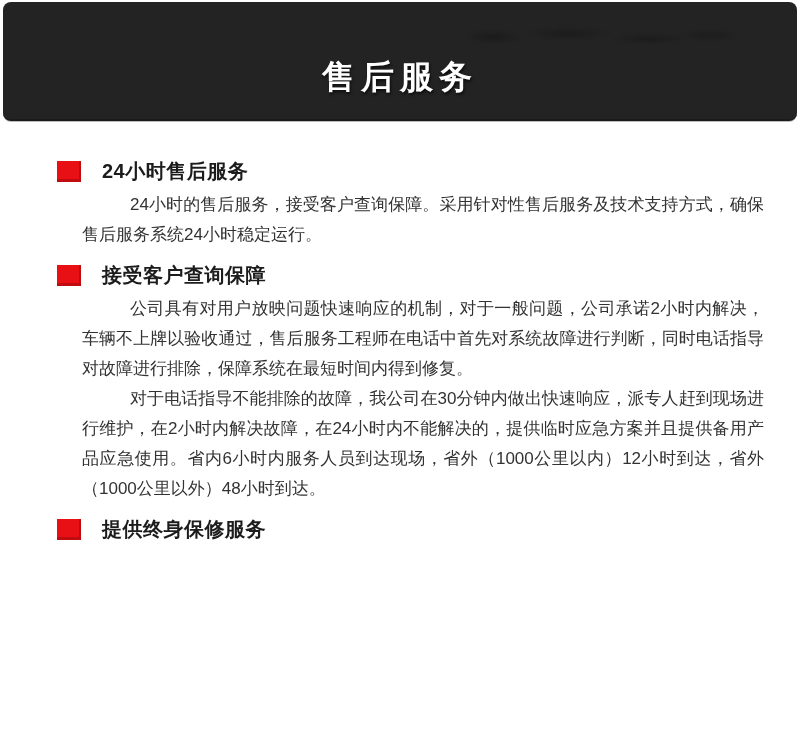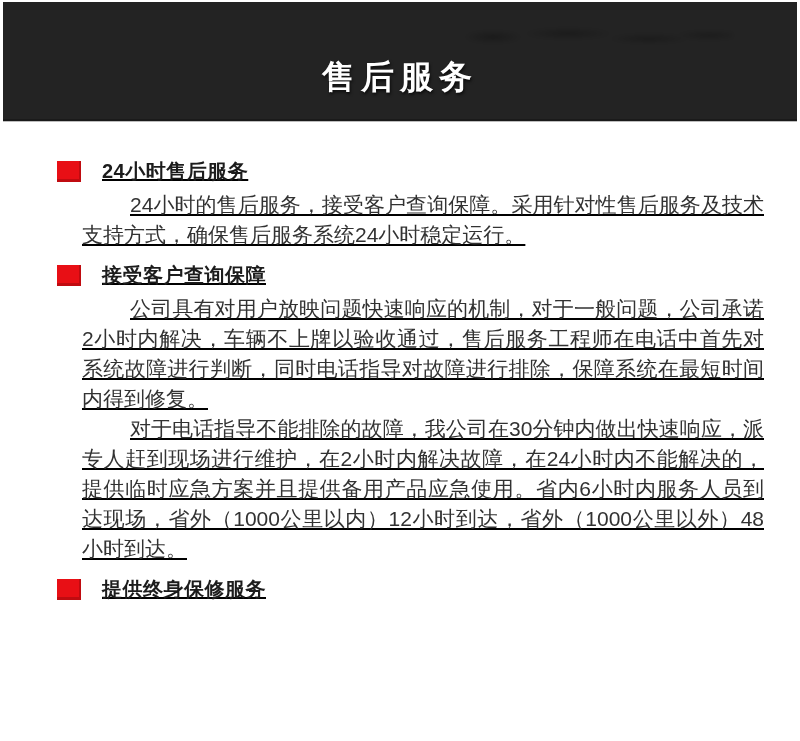--- a/index.html
+++ b/index.html
@@ -16,20 +16,21 @@
 
   
   .banner {
     position: relative;
     margin: 2px 3px 0 3px;
     height: 117px;
     background: #232323;
     border-bottom: 2px solid #1a1a1a;
     box-shadow: 0 1px 0 #bdbdbd;
     overflow: hidden;
+    border-radius: 8px;
   }
   .banner-title {
     position: absolute;
     left: 0;
     right: 0;
     top: 53px;
     margin: 0;
     text-align: center;
     color: #ffffff;
     font-size: 33px;
@@ -49,21 +50,20 @@
       radial-gradient(ellipse 60px 9px at 45% 40%, rgba(0,0,0,0.40), transparent 70%),
       radial-gradient(ellipse 55px 8px at 72% 55%, rgba(0,0,0,0.38), transparent 70%),
       radial-gradient(ellipse 45px 8px at 92% 45%, rgba(0,0,0,0.35), transparent 70%);
     filter: blur(1px);
     opacity: 0.5;
   }
 
   
   .content {
     padding: 36px 38px 0 57px;
-    text-decoration: underline;
   }
   .section {
     margin-bottom: 11px;
   }
   .sec-head {
     display: flex;
     align-items: center;
     height: 28px;
     margin-bottom: 5px;
   }
@@ -79,21 +79,21 @@
     margin: 0;
     font-size: 20px;
     font-weight: bold;
     color: #1c1c1c;
     letter-spacing: 0.5px;
     line-height: 28px;
   }
   .sec-body {
     margin-left: 25px;
     width: 682px;
-    font-size: 21px;
+    font-size: 17px;
     line-height: 30px;
     color: #323232;
     text-align: justify;
   }
   .sec-body p {
     margin: 0;
     text-indent: 48px;
   }
 </style>
 </head>

